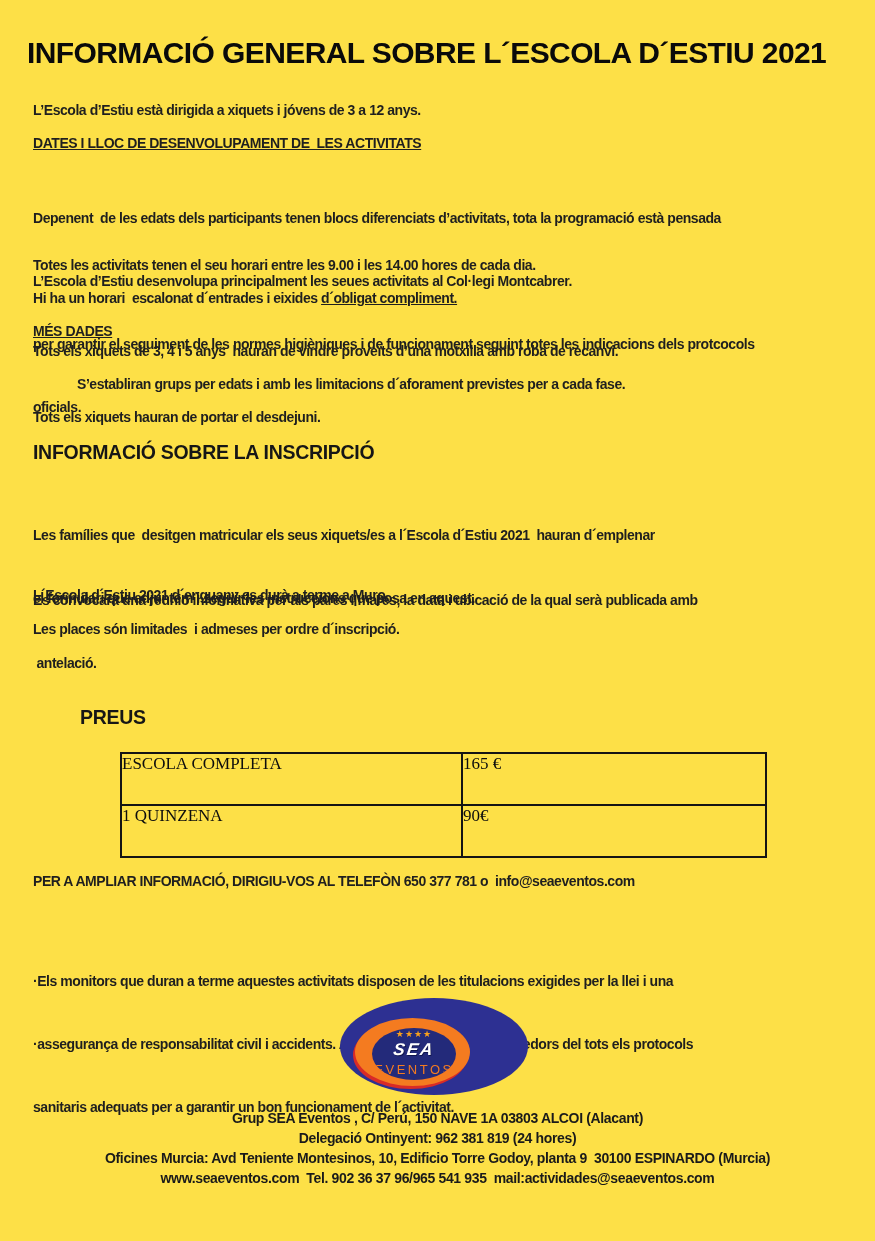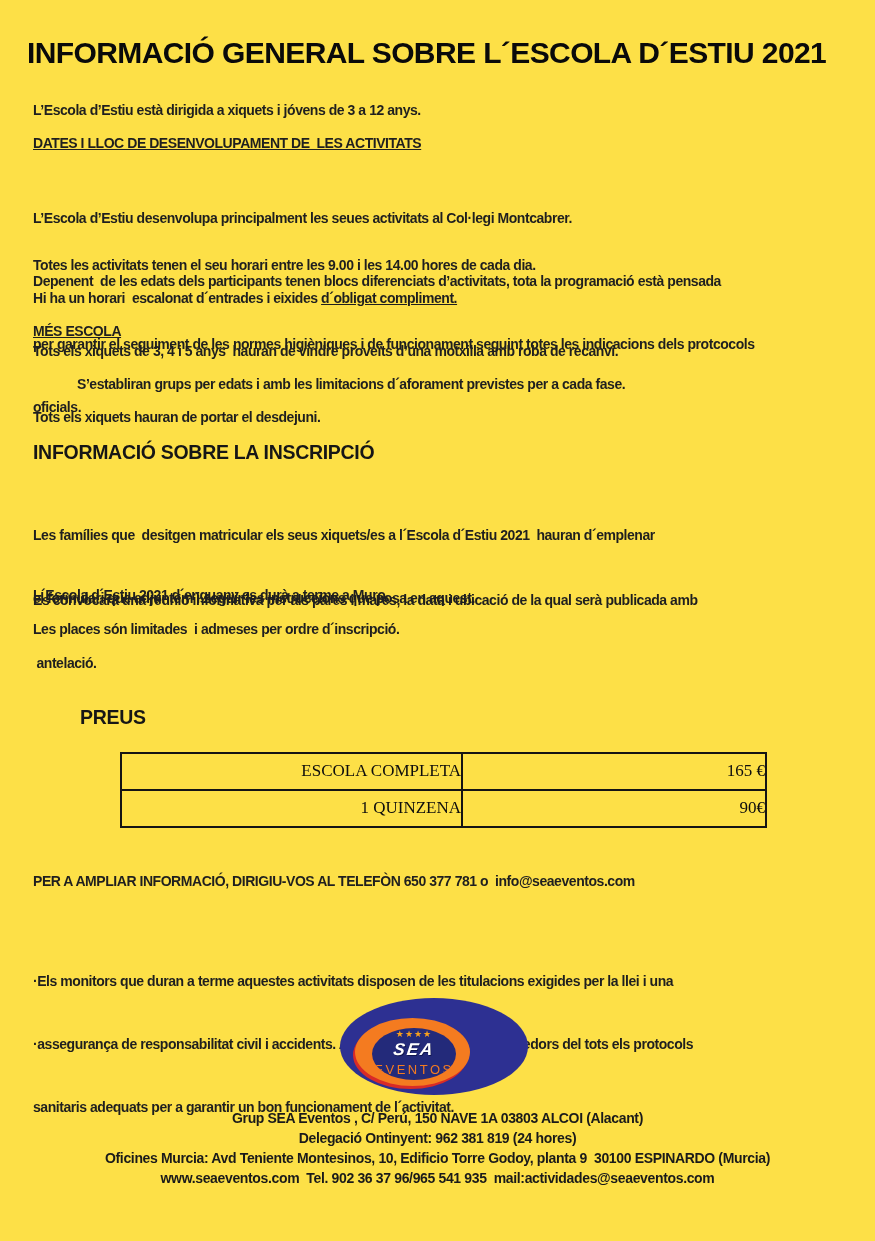--- a/index.html
+++ b/index.html
@@ -21,22 +21,22 @@
   .u { text-decoration:underline; }
   .h-section {
     left:33px; font-size:19.5px; font-weight:bold; letter-spacing:-0.3px; color:#161616;
     white-space:pre-wrap;
   }
   .price-table {
     left:120px; top:752px; width:647px; border-collapse:collapse;
     font-family:"Liberation Serif", serif; font-size:17px; color:#0d0d0d;
   }
   .price-table td {
-    border:2px solid #141414; height:37px; text-align:right;
-    vertical-align:top; padding-top:7px;
+    border:2px solid #141414; height:52px; text-align:left;
+    vertical-align:top; 
   }
   .price-table td.c1 { width:342px; }
   .price-table td.c2 { width:305px;margin-left:41px; }
   
   .logo { left:340px; top:998px; width:188px; height:97px; }
   .logo-outer { position:absolute; inset:0; background:#2d3092; border-radius:50%; }
   .logo-orange {
     position:absolute; left:15px; top:20px; width:115px; height:68px;
     background:#f47b20; border-radius:50%;
     box-shadow:-2px 3px 0 0 #d92b27;
@@ -70,31 +70,31 @@
 
 <div class="page">
 
   <div class="abs doc-title">INFORMACIÓ GENERAL SOBRE L´ESCOLA D´ESTIU 2021</div>
 
   <div class="abs body-text" style="top:100px;">L’Escola d’Estiu està dirigida a xiquets i jóvens de 3 a 12 anys.</div>
 
   <div class="abs body-text u" style="top:133px;">DATES I LLOC DE DESENVOLUPAMENT DE  LES ACTIVITATS</div>
 
   <div class="abs body-text" style="top:166px;">
+    <div>Depenent  de les edats dels participants tenen blocs diferenciats d’activitats, tota la programació està pensada</div>
     <div>L’Escola d’Estiu desenvolupa principalment les seues activitats al Col·legi Montcabrer.</div>
-    <div>Depenent  de les edats dels participants tenen blocs diferenciats d’activitats, tota la programació està pensada</div>
     <div>per garantir el seguiment de les normes higièniques i de funcionament seguint totes les indicacions dels protcocols</div>
     <div>oficials.</div>
   </div>
 
   <div class="abs body-text" style="top:255px;">Totes les activitats tenen el seu horari entre les 9.00 i les 14.00 hores de cada dia.</div>
 
   <div class="abs body-text" style="top:288px;"><span>Hi ha un horari  escalonat d´entrades i eixides </span><span class="u">d´obligat compliment.</span></div>
 
-  <div class="abs body-text u" style="top:321px;">MÉS ESCOLA</div>
+  <div class="abs body-text u" style="top:321px;">MÉS DADES</div>
 
   <div class="abs body-text" style="top:341px;">Tots els xiquets de 3, 4 i 5 anys  hauran de vindre proveïts d’una motxilla amb roba de recanvi.</div>
 
   <div class="abs body-text" style="top:374px;margin-left:44px;">S’establiran grups per edats i amb les limitacions d´aforament previstes per a cada fase.</div>
 
   <div class="abs body-text" style="top:407px;">Tots els xiquets hauran de portar el desdejuni.</div>
 
   <div class="abs h-section" style="top:441px;">INFORMACIÓ SOBRE LA INSCRIPCIÓ</div>
 
   <div class="abs body-text" style="top:483px;">

